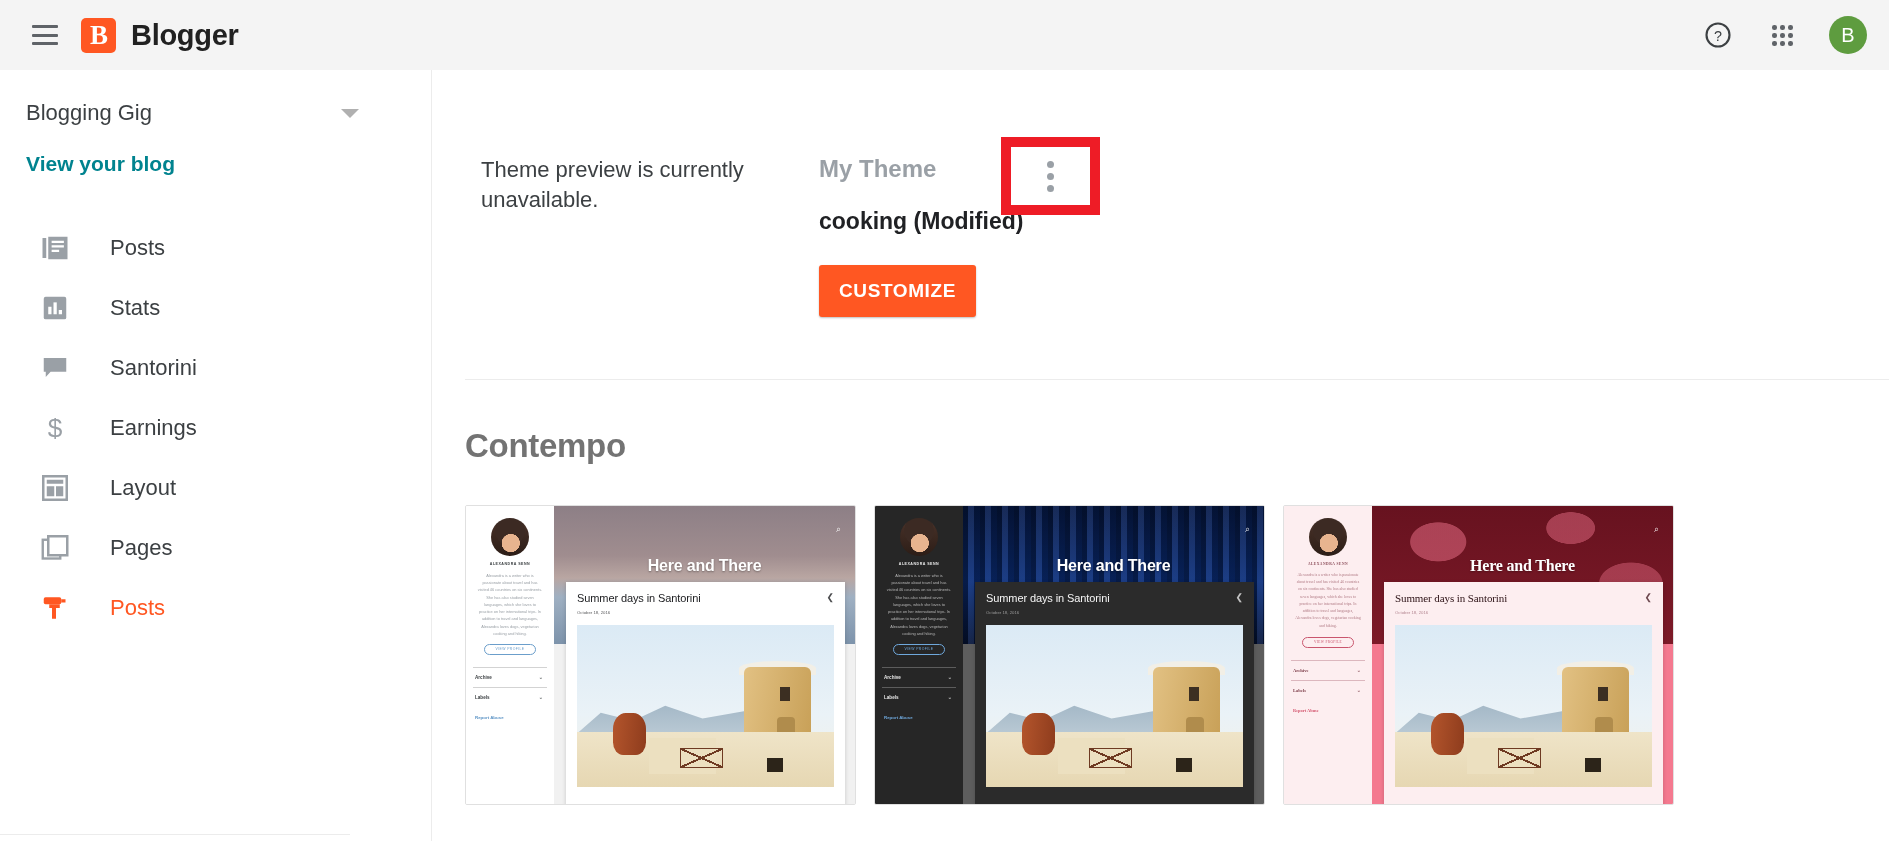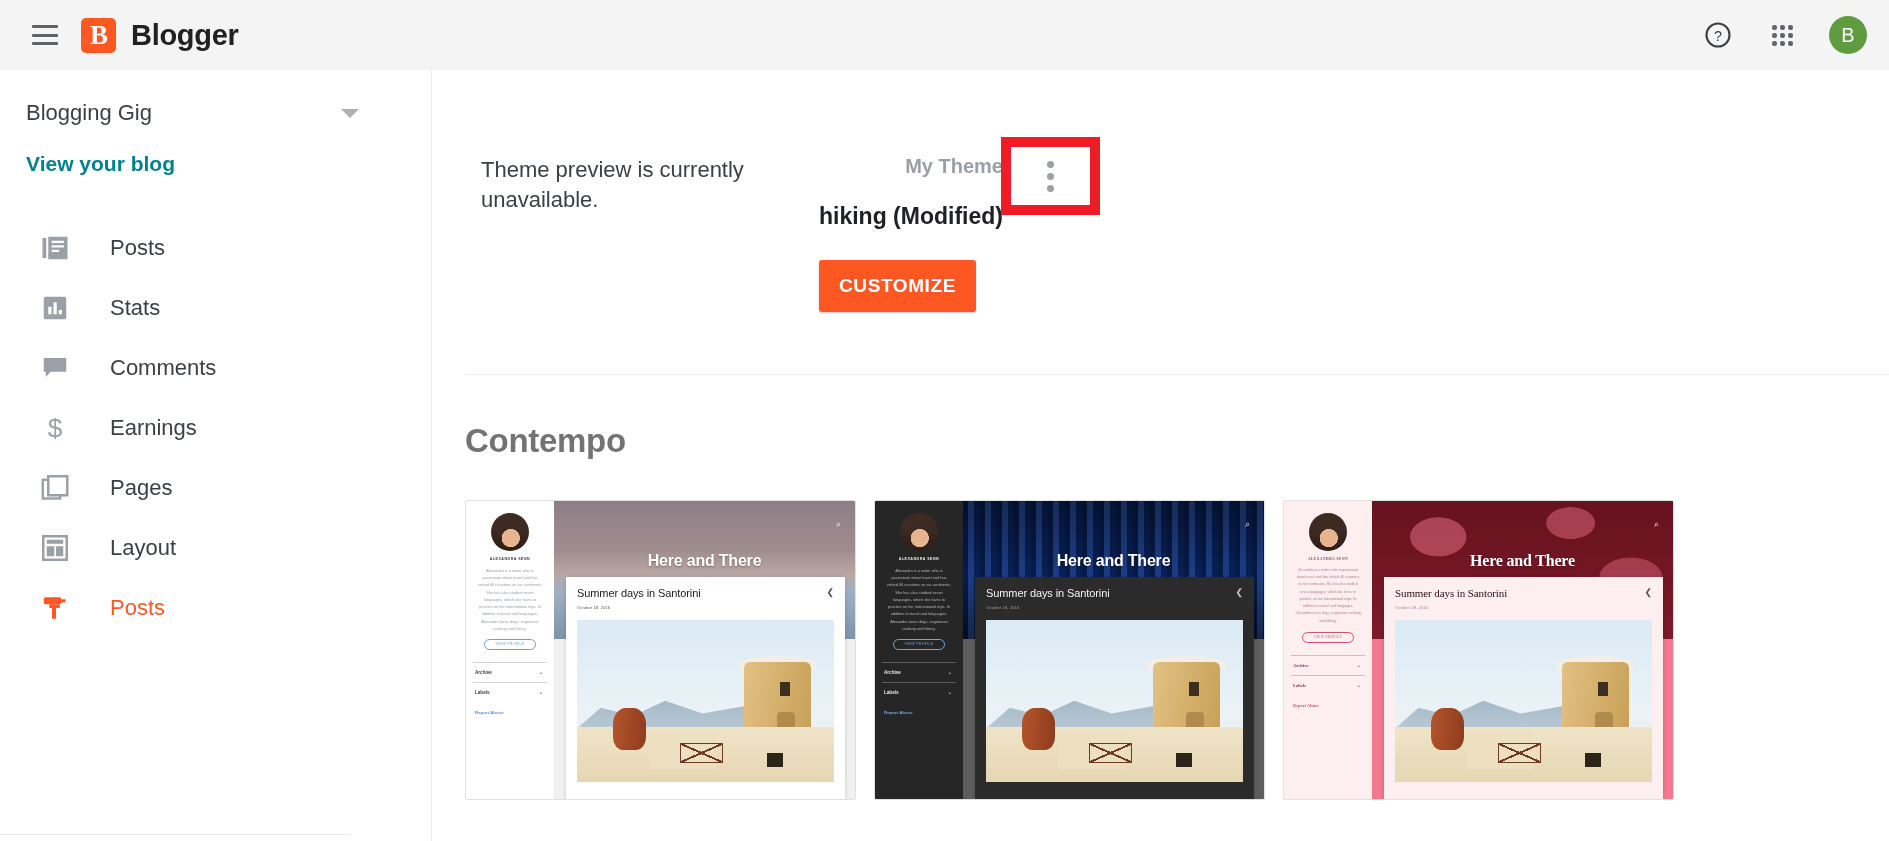--- a/index.html
+++ b/index.html
@@ -132,21 +132,21 @@
   .theme-current {
     display: flex; align-items: flex-start;
     padding: 85px 0 0 0;
   }
   .preview-msg {
     width: 290px; margin-left: 48px;
     font-size: 22px; color: #3c4043; line-height: 1.35;
   }
   .theme-meta { margin-left: 48px; position: relative; }
   .theme-meta-label {
-    font-size: 20px; color: #9aa0a6; font-weight: 700; text-align: right;
+    font-size: 24px; color: #9aa0a6; font-weight: 700;
   }
   .theme-meta-name {
     font-size: 23px; color: #202124; font-weight: 700;
     margin-top: 25px;
   }
   .customize-btn {
     margin-top: 30px; display: inline-block;
     background: #ff5722; color: #fff;
     border: none; border-radius: 3px;
     padding: 15px 20px; font-size: 19px;
@@ -456,54 +456,54 @@
       </span>
       <span class="nlabel">Stats</span>
     </div>
 
     <div class="navitem">
       <span class="nicon">
         <svg width="30" height="30" viewBox="0 0 24 24">
           <path d="M3 4h18v11H8.5L4.6 19.2V15H3z" fill="#9aa0a6"></path>
         </svg>
       </span>
-      <span class="nlabel">Comments</span>
+      <span class="nlabel">Santorini</span>
     </div>
 
     <div class="navitem">
       <span class="nicon">
         <svg width="30" height="30" viewBox="0 0 24 24">
           <text x="12" y="19" text-anchor="middle" font-family="Liberation Sans, sans-serif" font-size="21" fill="#9aa0a6">$</text>
         </svg>
       </span>
       <span class="nlabel">Earnings</span>
-    </div>
-
-    <div class="navitem">
-      <span class="nicon">
-        <svg width="30" height="30" viewBox="0 0 24 24">
-          <rect x="2.2" y="5.4" width="14" height="15" fill="none" stroke="#9aa0a6" stroke-width="1.9"></rect>
-          <rect x="6.6" y="2.6" width="15.2" height="15.2" fill="#fff" stroke="#9aa0a6" stroke-width="2"></rect>
-        </svg>
-      </span>
-      <span class="nlabel">Pages</span>
     </div>
 
     <div class="navitem">
       <span class="nicon">
         <svg width="30" height="30" viewBox="0 0 24 24">
           <rect x="2.6" y="2.6" width="18.8" height="18.8" fill="none" stroke="#9aa0a6" stroke-width="2"></rect>
           <rect x="5.4" y="5.4" width="13.2" height="3.2" fill="#9aa0a6"></rect>
           <rect x="5.4" y="10.6" width="6" height="8" fill="#9aa0a6"></rect>
           <rect x="12.8" y="10.6" width="5.8" height="8" fill="#9aa0a6"></rect>
         </svg>
       </span>
       <span class="nlabel">Layout</span>
     </div>
 
+    <div class="navitem">
+      <span class="nicon">
+        <svg width="30" height="30" viewBox="0 0 24 24">
+          <rect x="2.2" y="5.4" width="14" height="15" fill="none" stroke="#9aa0a6" stroke-width="1.9"></rect>
+          <rect x="6.6" y="2.6" width="15.2" height="15.2" fill="#fff" stroke="#9aa0a6" stroke-width="2"></rect>
+        </svg>
+      </span>
+      <span class="nlabel">Pages</span>
+    </div>
+
     <div class="navitem active">
       <span class="nicon">
         <svg width="30" height="30" viewBox="0 0 24 24">
           <rect x="3" y="3.4" width="14" height="5.6" rx="1.4" fill="#ff5722"></rect>
           <rect x="17" y="5" width="3.4" height="2.6" fill="#ff5722"></rect>
           <rect x="7.4" y="9" width="8.4" height="3" fill="#ff5722"></rect>
           <rect x="9.6" y="12" width="3.2" height="8.6" fill="#ff5722"></rect>
         </svg>
       </span>
       <span class="nlabel">Posts</span>
@@ -515,21 +515,21 @@
   <div class="sidebar-bottom-rule"></div>
 </div>
 
 <div class="main">
 
   <div class="theme-current">
     <div class="preview-msg">Theme preview is currently unavailable.</div>
 
     <div class="theme-meta">
       <div class="theme-meta-label">My Theme</div>
-      <div class="theme-meta-name">hiking (Modified)</div>
+      <div class="theme-meta-name">cooking (Modified)</div>
       <button class="customize-btn">CUSTOMIZE</button>
 
       <div class="overflow-wrap">
         <div class="dots-v">
           <i></i>
           <i></i>
           <i></i>
         </div>
       </div>
     </div>

